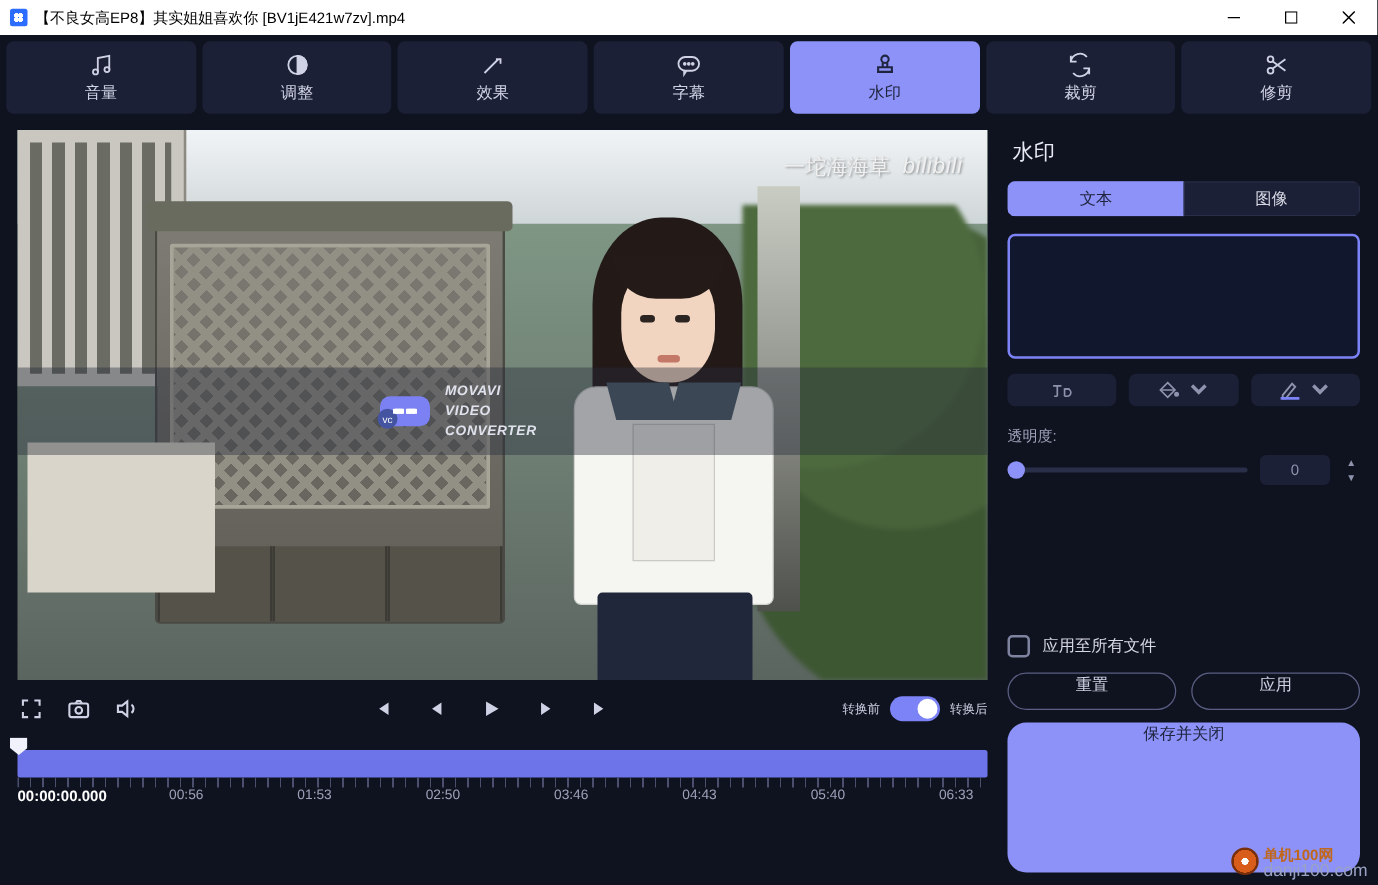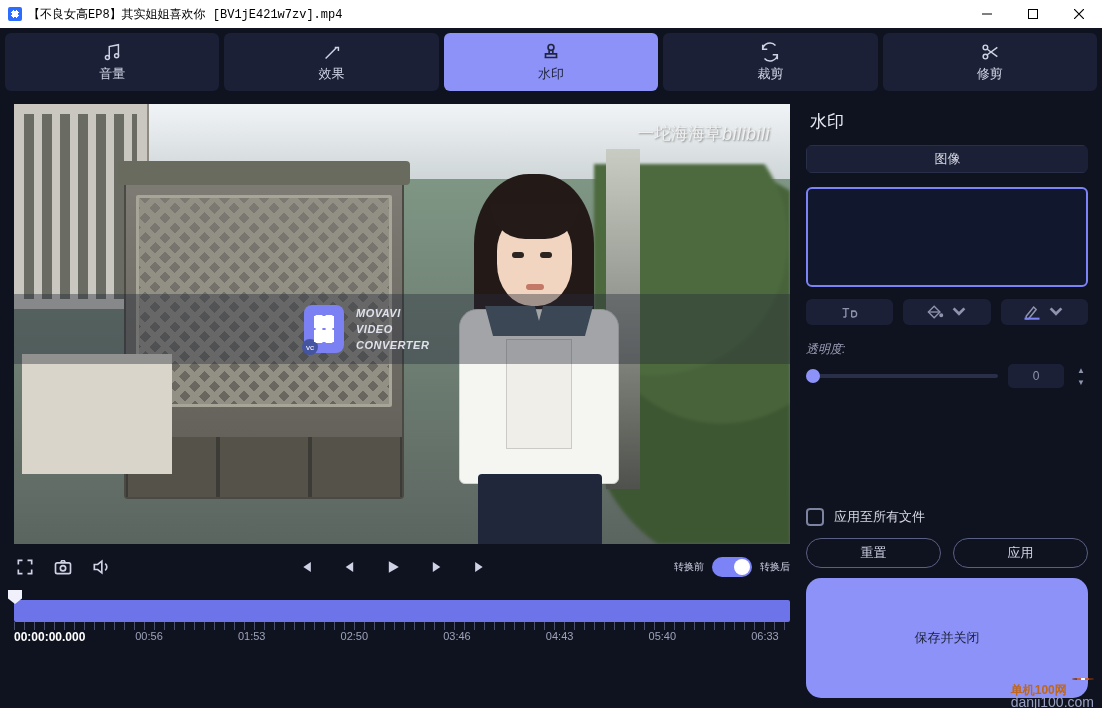--- a/index.html
+++ b/index.html
@@ -1,20 +1,20 @@
 <!DOCTYPE html>
 <html><head>
 <meta charset="utf-8">
 <style>
 * { margin: 0; padding: 0; box-sizing: border-box; user-select: none; }
 html, body { width: 1102px; height: 708px; overflow: hidden; font-family: "Segoe UI", "Microsoft YaHei", sans-serif; background: #0f1320; color: #d6d8e3; }
 .titlebar { height: 28px; background: #ffffff; color: #000; display: flex; align-items: center; font-size: 12px; }
 .titlebar .tb-icon { width: 14px; height: 14px; margin: 0 6px 0 8px; background: #2c6cff; border-radius: 2px; position: relative; }
 .titlebar .tb-icon::after { content: ""; position: absolute; inset: 3px; background: radial-gradient(circle at 30% 30%, #fff 25%, transparent 26%), radial-gradient(circle at 70% 30%, #fff 25%, transparent 26%), radial-gradient(circle at 30% 70%, #fff 25%, transparent 26%), radial-gradient(circle at 70% 70%, #fff 25%, transparent 26%); }
-.titlebar .title { flex: 1; white-space: nowrap; overflow: hidden; font-family: Liberation Mono, monospace; }
+.titlebar .title { flex: 1; white-space: nowrap; overflow: hidden; }
 .tb-btn { width: 46px; height: 28px; display: flex; align-items: center; justify-content: center; }
 .tb-btn svg { width: 10px; height: 10px; }
 .app { height: calc(708px - 28px); background: #0f1320; display: flex; flex-direction: column; }
 .toolbar { display: flex; gap: 5px; padding: 5px; }
 .tool { flex: 1; height: 58px; background: #1b2036; border-radius: 6px; display: flex; flex-direction: column; align-items: center; justify-content: center; color: #cfd2e4; font-size: 13px; cursor: pointer; }
 .tool.active { background: #8c92f8; color: #20253f; }
 .tool .t-icon { width: 22px; height: 22px; margin-bottom: 2px; display:flex; align-items:center; justify-content:center; }
 .tool .t-icon svg { width: 22px; height: 22px; }
 .workspace { flex: 1; display: flex; min-height: 0; }
 .preview-col { width: 800px; padding: 8px 10px 0 14px; display: flex; flex-direction: column; }
@@ -36,25 +36,25 @@
 .bangs{position:absolute;top:30px;left:56px;width:90px;height:35px;background:#241b19;border-radius:0 0 40px 40px;}
 .eye{position:absolute;width:12px;height:6px;background:#2b2420;border-radius:3px;}
 .eye.l{top:78px;left:78px;} .eye.r{top:78px;left:106px;}
 .mouth{position:absolute;top:110px;left:92px;width:18px;height:6px;background:#c47968;border-radius:3px;}
 .shirt{position:absolute;top:135px;left:25px;width:160px;height:175px;background:#f5f6f2;border-radius:18px 18px 6px 6px;border:1px solid #d2d3ce;}
 .collar-l,.collar-r{position:absolute;top:132px;width:50px;height:30px;background:#4a5a66;}
 .collar-l{left:55px;transform:skewX(15deg);} .collar-r{left:105px;transform:skewX(-15deg);} 
 .crop{position:absolute;top:165px;left:72px;width:66px;height:110px;background:#efeee9;border:1px solid #cbcac6;}
 .skirt{position:absolute;top:300px;left:44px;width:124px;height:80px;background:#20273a;border-radius:4px 4px 12px 12px;}
 .wm-overlay{position:absolute;top:190px;left:0;right:0;height:70px;background:rgba(38,42,58,0.4);display:flex;align-items:center;gap:12px;padding-left:290px;color:#dfe1ec;}
-.wm-logo{width:40px;height:48px;background:#7b81f3;border-radius:8px;position:relative;flex:none;}
+.wm-logo{width:40px;height:24px;background:#7b81f3;border-radius:8px;position:relative;flex:none;}
 .wm-logo::after{content:"";position:absolute;inset:10px;background:radial-gradient(circle at 25% 25%,#fff 28%,transparent 29%),radial-gradient(circle at 75% 25%,#fff 28%,transparent 29%),radial-gradient(circle at 25% 75%,#fff 28%,transparent 29%),radial-gradient(circle at 75% 75%,#fff 28%,transparent 29%);}
 .wm-vc{position:absolute;left:-2px;bottom:-2px;width:16px;height:16px;background:#4454a0;border-radius:50%;font-size:8px;color:#fff;display:flex;align-items:center;justify-content:center;}
 .wm-text{font-family:Arial;font-weight:700;font-style:italic;font-size:11px;line-height:16px;letter-spacing:0.5px;}
-.corner-text{position:absolute;top:18px;right:20px;color:#f0f0f0;font-size:17px;font-weight:500;text-shadow:1px 1px 2px rgba(0,0,0,0.4);display:flex;align-items:flex-end;}
+.corner-text{position:absolute;top:18px;right:20px;color:#f0f0f0;font-size:17px;font-weight:500;text-shadow:1px 1px 2px rgba(0,0,0,0.4);display:flex;align-items:flex-start;gap:10px;}
 .bilibili{font-family:Arial;font-weight:400;font-size:18px;font-style:italic;letter-spacing:0.5px;}
 
 .controls{height:34px;display:flex;align-items:center;gap:16px;margin-top:6px;color:#cfd2e4;}
 .ctl{width:22px;height:22px;display:flex;align-items:center;justify-content:center;cursor:pointer;}
 .ctl svg{width:20px;height:20px;}
 .spacer{flex:1;}
 .center-ctls{display:flex;gap:22px;align-items:center;justify-content:center;width:280px;}
 .ab{display:flex;align-items:center;gap:8px;font-size:10px;}
 .switch{width:40px;height:20px;background:#7c83f7;border-radius:10px;position:relative;cursor:pointer;}
 .switch::after{content:"";position:absolute;right:2px;top:2px;width:16px;height:16px;background:#fff;border-radius:50%;}
@@ -70,36 +70,36 @@
 .side{flex:1;padding:10px 14px 10px 6px;display:flex;flex-direction:column;font-size:13px;}
 .side h3{font-size:17px;font-weight:500;color:#e8e9f2;margin:4px 0 12px 4px;}
 .seg{display:flex;height:28px;border-radius:6px;overflow:hidden;width:100%;}
 .seg .s{flex:1;display:flex;align-items:center;justify-content:center;background:#1b2036;border:1px solid #2a2f49;cursor:pointer;}
 .seg .s.active{background:#8c92f8;color:#20253f;border-color:#8c92f8;}
 .seg .s:first-child{border-right:none;}
 textarea.wm-input{margin-top:14px;width:100%;height:100px;background:#11172c;border:2px solid #7c83f6;border-radius:6px;resize:none;outline:none;color:#d6d8e3;padding:8px;font-family:inherit;font-size:13px;}
 .fmt-row{display:flex;gap:10px;margin-top:12px;}
 .fmt{flex:1;height:26px;background:#1b2036;border-radius:6px;display:flex;align-items:center;justify-content:center;color:#8f94ae;cursor:pointer;}
 .fmt svg{width:20px;height:18px;}
-.op-label{margin-top:16px;color:#9ea2b9;font-size:12px;font-style:italic;}
+.op-label{margin-top:16px;color:#9ea2b9;font-size:12px;}
 .op-row{display:flex;align-items:center;gap:10px;margin-top:6px;}
 .slider{flex:1;height:4px;background:#2a2f49;border-radius:2px;position:relative;cursor:pointer;}
 .slider::before{content:"";position:absolute;left:0;top:-5px;width:14px;height:14px;border-radius:50%;background:#8c92f8;}
 .numbox{width:56px;height:24px;background:#1b2036;border-radius:5px;display:flex;align-items:center;justify-content:center;color:#8f94ae;font-size:12px;}
 .stepper{width:14px;height:24px;display:flex;flex-direction:column;}
 .stepper div{flex:1;display:flex;align-items:center;justify-content:center;color:#8f94ae;font-size:8px;cursor:pointer;}
 .side-spacer{flex:1;}
 .chk-row{display:flex;align-items:center;gap:10px;margin-bottom:12px;}
 .chk{width:18px;height:18px;border:2px solid #7e839f;border-radius:4px;cursor:pointer;}
 .btn-row{display:flex;gap:12px;margin-bottom:10px;}
-.btn{flex:1;height:30px;border:1px solid #5a5f83;border-radius:15px;display:flex;align-items:center;justify-content:center;cursor:pointer;color:#cfd2e4;}
+.btn{flex:1;height:30px;border:1px solid #5a5f83;border-radius:15px;display:flex;align-items:flex-start;justify-content:center;cursor:pointer;color:#cfd2e4;}
 .btn.primary{border:none;background:#8c92f8;color:#20253f;}
 .btn.wide{width:100%;}
 
-.footer-badge{position:absolute;right:0;bottom:0;height:30px;display:flex;align-items:flex-end;gap:4px;padding:0 8px;color:#b9661a;font-size:14px;font-weight:700;pointer-events:none;flex-direction:column;}
+.footer-badge{position:absolute;right:0;bottom:0;height:30px;display:flex;align-items:flex-start;gap:4px;padding:0 8px;color:#b9661a;font-size:14px;font-weight:700;pointer-events:none;}
 .footer-badge .disc{width:22px;height:22px;border-radius:50%;background:radial-gradient(circle at 50% 50%,#fff 18%,#d85c1a 19% 58%,#7a2f0b 59%);}
 </style>
 </head>
 <body>
 
 <div class="titlebar">
   <div class="tb-icon"></div>
   <div class="title">【不良女高EP8】其实姐姐喜欢你 [BV1jE421w7zv].mp4</div>
   <div class="tb-btn">
       <svg viewBox="0 0 10 10">
@@ -127,24 +127,45 @@
             <path d="M9 18V6l10-2v12"></path>
             <circle cx="7" cy="18" r="2.2"></circle>
             <circle cx="17" cy="16" r="2.2"></circle>
           </svg>
         </span>
       <span>音量</span>
     </div>
     <div class="tool">
       <span class="t-icon">
           <svg viewBox="0 0 24 24" fill="none" stroke="currentColor" stroke-width="1.6">
+            <circle cx="12" cy="12" r="8"></circle>
+            <path d="M12 4a8 8 0 010 16z" fill="currentColor"></path>
+          </svg>
+        </span>
+      <span>调整</span>
+    </div>
+    <div class="tool">
+      <span class="t-icon">
+          <svg viewBox="0 0 24 24" fill="none" stroke="currentColor" stroke-width="1.6">
             <path d="M5 19L17 7m-2 0h4v4M5 7v.01M9 4v.01M4 12v.01"></path>
           </svg>
         </span>
       <span>效果</span>
+    </div>
+    <div class="tool">
+      <span class="t-icon">
+          <svg viewBox="0 0 24 24" fill="none" stroke="currentColor" stroke-width="1.6">
+            <rect x="3" y="5" width="18" height="12" rx="6"></rect>
+            <path d="M10 17l-2 3v-3"></path>
+            <circle cx="8.5" cy="11" r="0.8" fill="currentColor"></circle>
+            <circle cx="12" cy="11" r="0.8" fill="currentColor"></circle>
+            <circle cx="15.5" cy="11" r="0.8" fill="currentColor"></circle>
+          </svg>
+        </span>
+      <span>字幕</span>
     </div>
     <div class="tool active">
       <span class="t-icon">
           <svg viewBox="0 0 24 24" fill="none" stroke="currentColor" stroke-width="1.8">
             <circle cx="12" cy="7" r="3.2"></circle>
             <path d="M10 10v4h4v-4M5 18h14M6 14h12v4H6z"></path>
           </svg>
         </span>
       <span>水印</span>
     </div>
@@ -283,20 +304,23 @@
           <span>05:40</span>
           <span>06:33</span>
         </div>
         <div class="tc">00:00:00.000</div>
       </div>
     </div>
 
     <div class="side">
       <h3>水印</h3>
       <div class="seg">
+        <div class="s active">
+            <span>文本</span>
+          </div>
         <div class="s">
             <span>图像</span>
           </div>
       </div>
       <textarea class="wm-input" value="" style=""></textarea>
       <div class="fmt-row">
         <div class="fmt">
             <svg viewBox="0 0 24 20" fill="none" stroke="currentColor" stroke-width="1.6">
               <path d="M4 16h3M3 6h8M7 6v10M14 16V9h5"></path>
               <path d="M14 9h2.5a3 3 0 010 7H14"></path>

